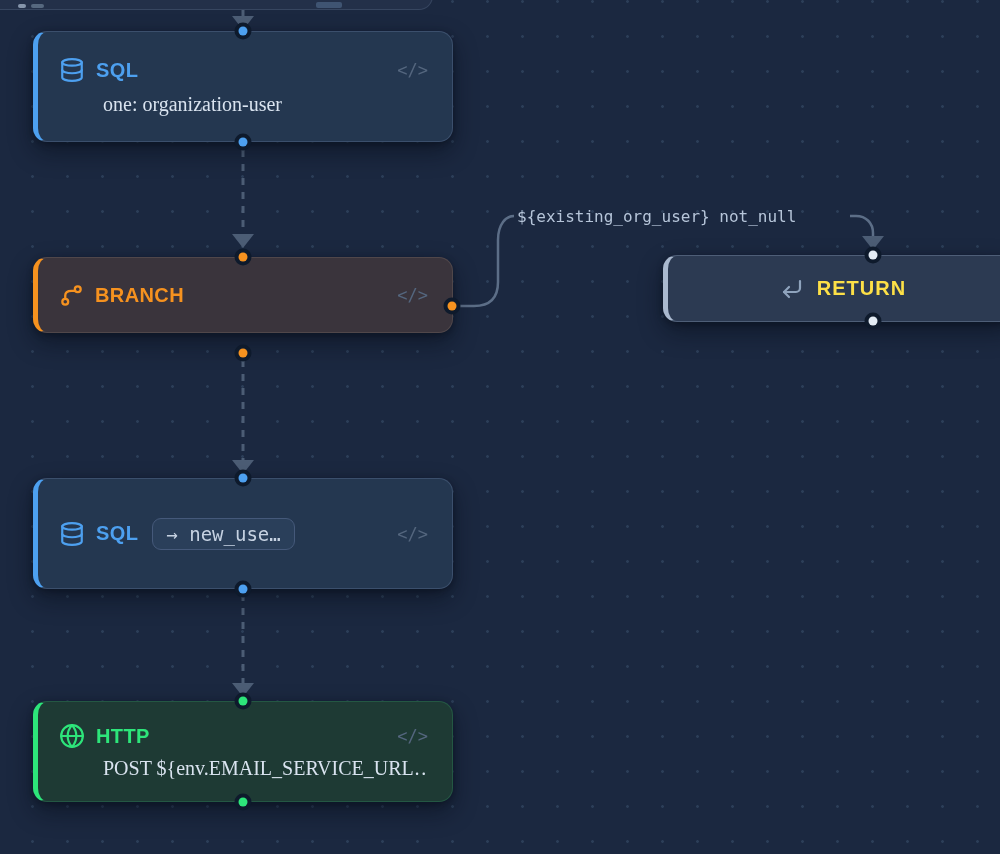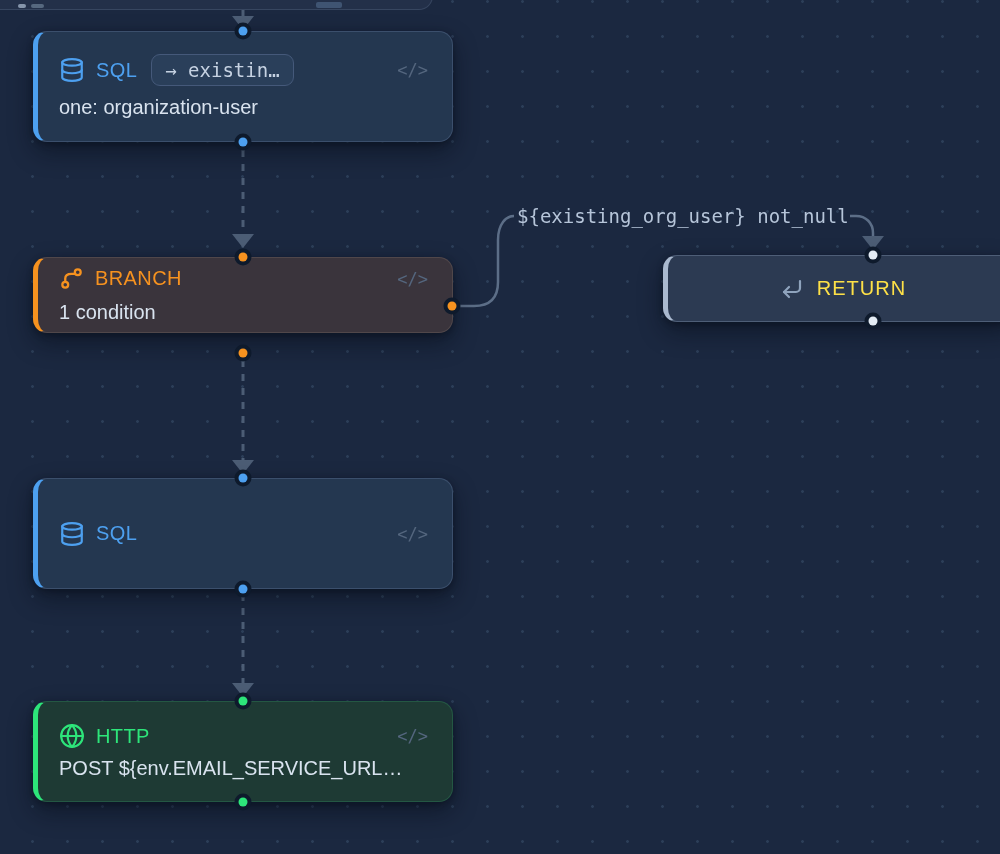--- a/index.html
+++ b/index.html
@@ -17,24 +17,24 @@
   .edge-dashed{stroke-dasharray:7 7;}
   .edge-curve{stroke:#5c6e87;stroke-width:2.5;fill:none;}
   .arrowhead{fill:#4c5d75;}
   .node{
     position:absolute;z-index:2;box-sizing:border-box;
     border-radius:14px;display:flex;flex-direction:column;justify-content:center;
     padding:0 24px 0 21px;
     box-shadow:0 10px 24px rgba(4,9,18,.45),0 2px 6px rgba(4,9,18,.35);
   }
   .node-header{display:flex;align-items:center;gap:11px;}
-  .node-title{font-size:20px;font-weight:normal;letter-spacing:.4px;}
+  .node-title{font-size:20px;font-weight:bold;letter-spacing:.4px;}
   .node-body{
-    font-family:Liberation Sans, sans-serif;font-size:20px;color:#d9e3ef;
-    white-space:nowrap;overflow:hidden;
+    font-family:Liberation Serif, serif;font-size:20px;color:#d9e3ef;
+    white-space:nowrap;overflow:hidden;margin-left:44px;
   }
   .badge{
     font-family:"DejaVu Sans Mono",monospace;font-size:19px;color:#c6d2e2;
     border:1.5px solid #45597a;background:rgba(84,114,156,.14);
     border-radius:9px;padding:4px 13px;margin-left:3px;white-space:nowrap;
   }
   .code-icon{
     margin-left:auto;font-family:"DejaVu Sans Mono",monospace;
     font-size:17px;color:#54667e;cursor:pointer;user-select:none;
   }
@@ -45,21 +45,21 @@
   .http-node{background:#1e3a34;border:1px solid rgba(70,220,140,.18);border-left:5px solid #2de57a;gap:8px;}
   .http-node .node-title{color:#2de57a;}
   .return-node{background:#2c3a52;border:1px solid rgba(170,190,215,.28);border-left:5px solid #aab9cf;}
   .return-node .node-title{color:#fde047;letter-spacing:1px;}
   .handle{
     position:absolute;z-index:3;width:9px;height:9px;border-radius:50%;
     transform:translate(-50%,-50%);box-shadow:0 0 0 4px #0e1a2c;
   }
   .edge-label{
     position:absolute;z-index:2;left:517px;top:216px;transform:translateY(-50%);
-    font-family:"DejaVu Sans Mono",monospace;font-size:19px;color:#b6c5d9;white-space:nowrap;
+    font-family:"DejaVu Sans Mono",monospace;font-size:16px;color:#b6c5d9;white-space:nowrap;
   }
   .partial-node{
     position:absolute;z-index:2;left:-14px;top:-43px;width:447px;height:53px;
     background:#233049;border:1px solid rgba(147,171,204,.18);border-radius:14px;box-sizing:border-box;
   }
   .sliver{position:absolute;border-radius:2px;}
   .icon{flex:0 0 auto;display:block;}
 </style>
 </head>
 <body>
@@ -104,55 +104,54 @@
   </div>
 
   <div class="node sql-node" style="left:33px;top:31px;width:420px;height:111px;">
     <div class="node-header">
       <svg class="icon" width="26" height="26" viewBox="0 0 24 24" fill="none" stroke="#4da0f0" stroke-width="2" stroke-linecap="round" stroke-linejoin="round">
         <ellipse cx="12" cy="5" rx="9" ry="3"></ellipse>
         <path d="M3 5v14a9 3 0 0 0 18 0V5"></path>
         <path d="M3 12a9 3 0 0 0 18 0"></path>
       </svg>
       <span class="node-title">SQL</span>
-      <span class="badge">→ existin…</span>
       <span class="code-icon">&lt;/&gt;</span>
     </div>
     <div class="node-body">one: organization-user</div>
   </div>
 
   <div class="node branch-node" style="left:33px;top:257px;width:420px;height:76px;">
     <div class="node-header">
       <svg class="icon" width="25" height="25" viewBox="0 0 24 24" fill="none" stroke="#f6921f" stroke-width="2.2" stroke-linecap="round" stroke-linejoin="round">
         <circle cx="6" cy="18" r="2.8"></circle>
         <circle cx="18" cy="6" r="2.8"></circle>
         <path d="M6 15.2V12c0-3 2.5-4.5 6-4.5h3.2"></path>
       </svg>
       <span class="node-title">BRANCH</span>
       <span class="code-icon">&lt;/&gt;</span>
     </div>
-    <div class="node-body">1 condition</div>
   </div>
 
   <div class="node return-node" style="left:663px;top:255px;width:352px;height:67px;flex-direction:row;align-items:center;gap:13px;padding-left:28px;">
     <svg class="icon" width="24" height="24" viewBox="0 0 24 24" fill="none" stroke="#8fa3bd" stroke-width="2.2" stroke-linecap="round" stroke-linejoin="round">
       <polyline points="9 10 4 15 9 20"></polyline>
       <path d="M20 4v7a4 4 0 0 1-4 4H4"></path>
     </svg>
     <span class="node-title">RETURN</span>
   </div>
 
   <div class="node sql-node" style="left:33px;top:478px;width:420px;height:111px;">
     <div class="node-header">
       <svg class="icon" width="26" height="26" viewBox="0 0 24 24" fill="none" stroke="#4da0f0" stroke-width="2" stroke-linecap="round" stroke-linejoin="round">
         <ellipse cx="12" cy="5" rx="9" ry="3"></ellipse>
         <path d="M3 5v14a9 3 0 0 0 18 0V5"></path>
         <path d="M3 12a9 3 0 0 0 18 0"></path>
       </svg>
       <span class="node-title">SQL</span>
+      <span class="badge">→ new_use…</span>
       <span class="code-icon">&lt;/&gt;</span>
     </div>
   </div>
 
   <div class="node http-node" style="left:33px;top:701px;width:420px;height:101px;">
     <div class="node-header">
       <svg class="icon" width="26" height="26" viewBox="0 0 24 24" fill="none" stroke="#2de57a" stroke-width="2" stroke-linecap="round" stroke-linejoin="round">
         <circle cx="12" cy="12" r="10"></circle>
         <path d="M12 2a14.5 14.5 0 0 0 0 20 14.5 14.5 0 0 0 0-20"></path>
         <path d="M2 12h20"></path>

